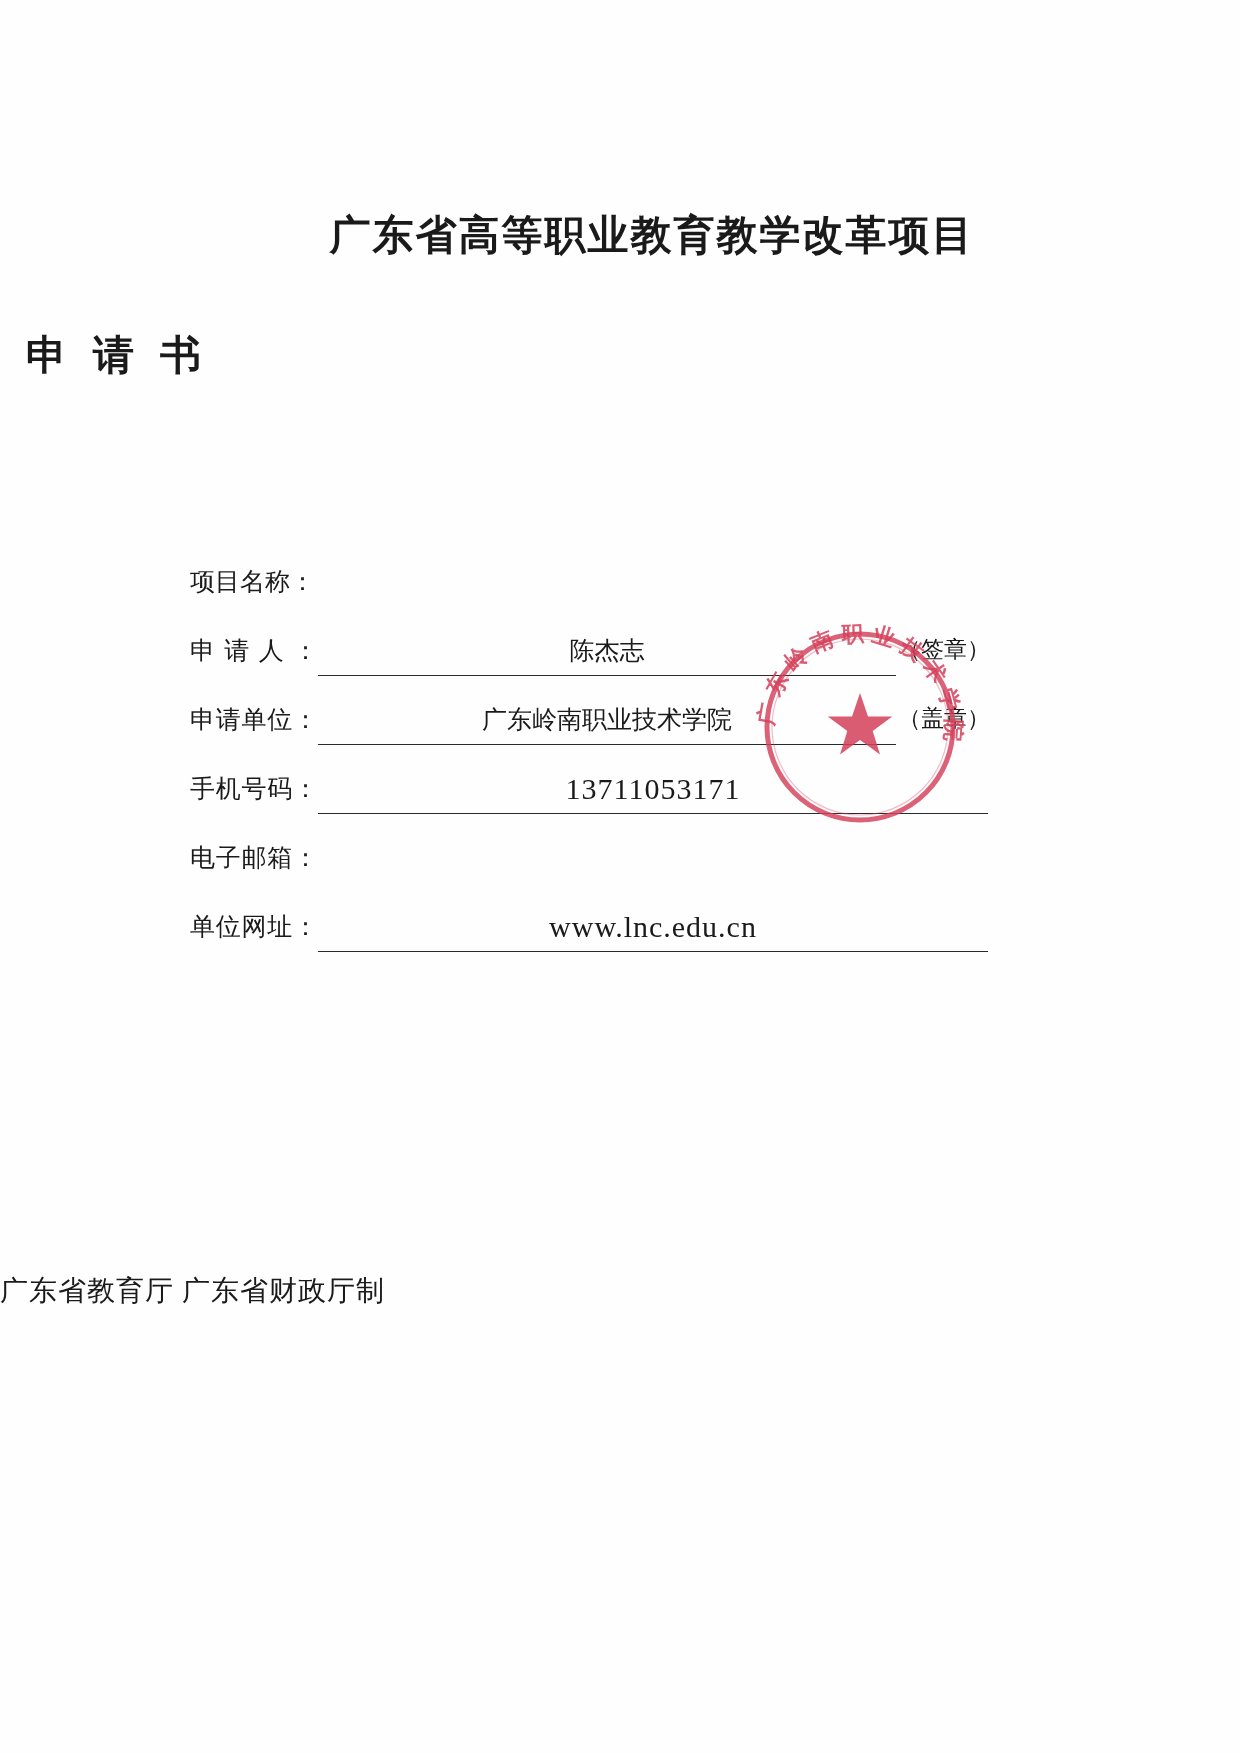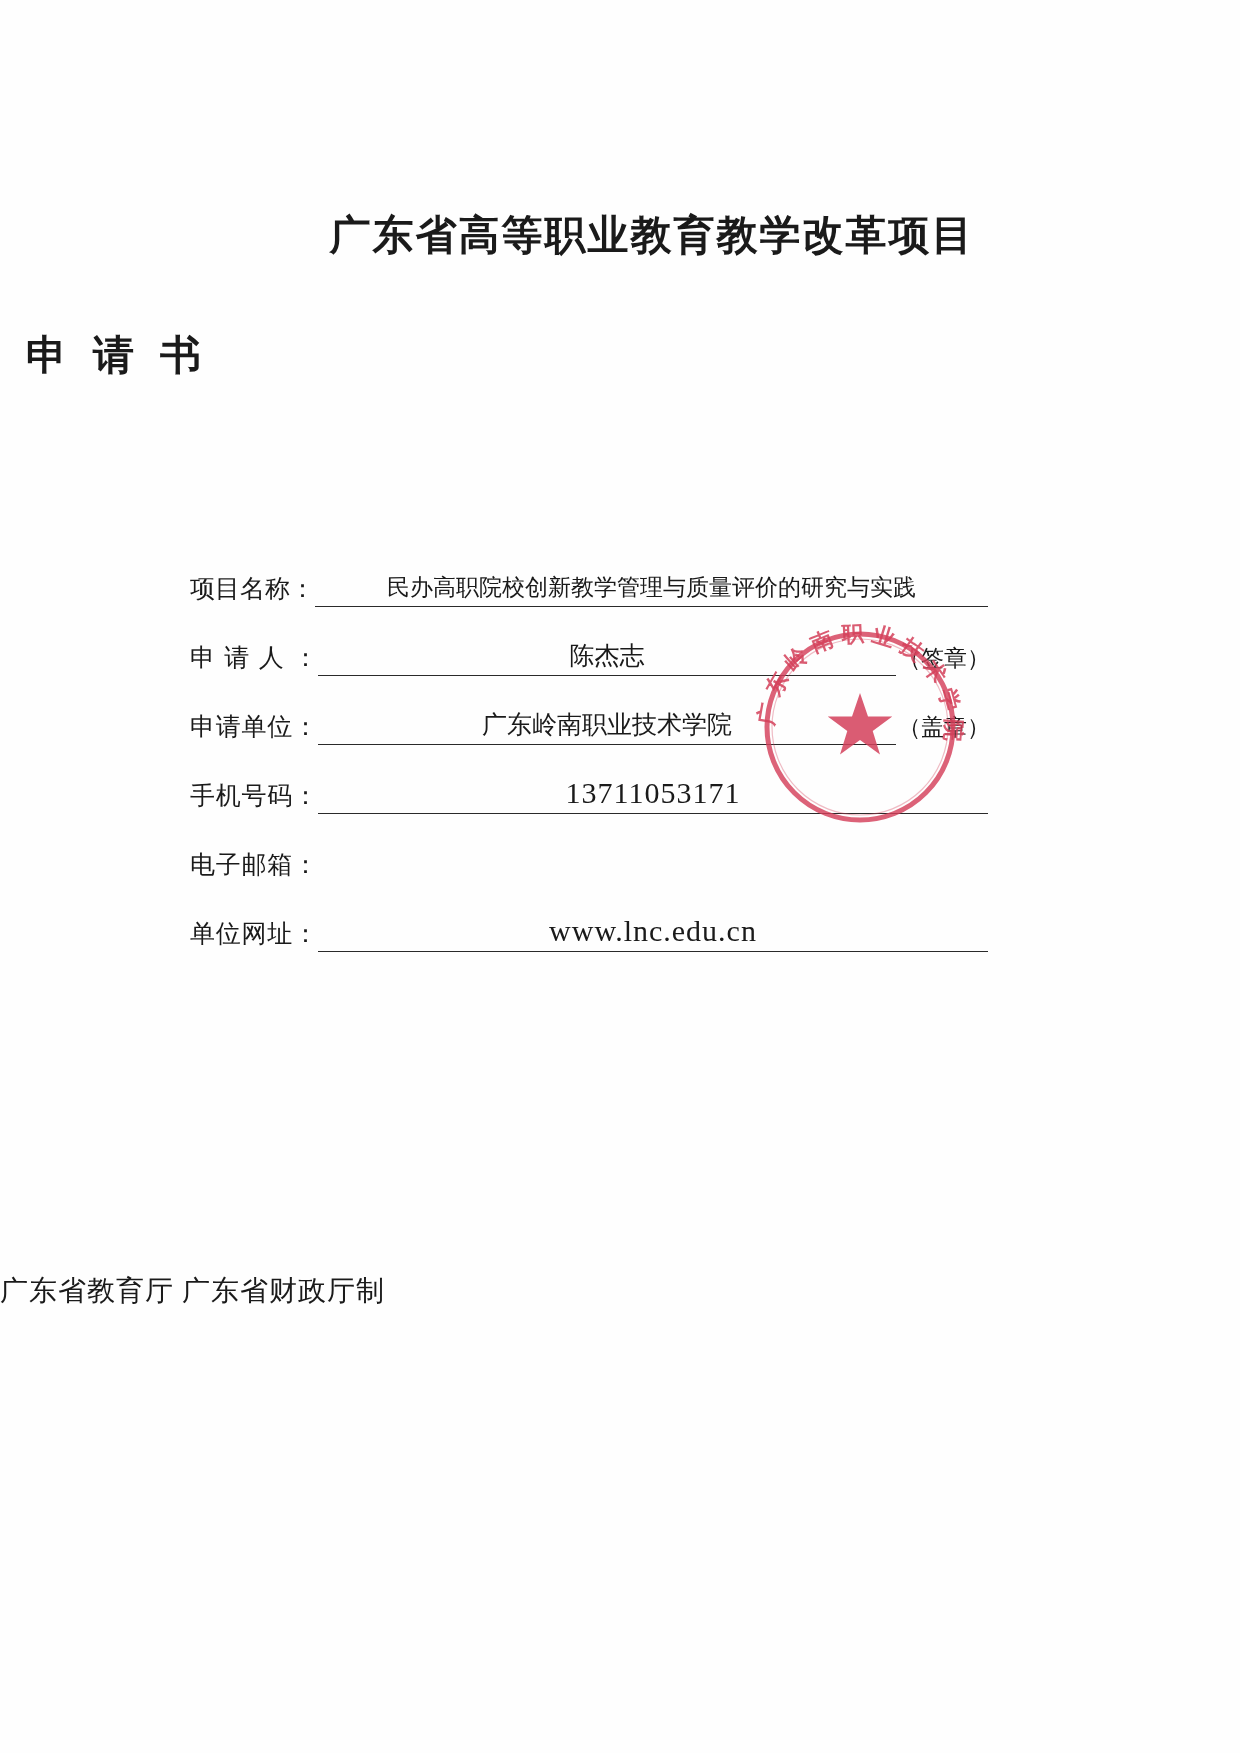--- a/index.html
+++ b/index.html
@@ -50,37 +50,35 @@
 
   
   .form {
     position: absolute;
     top: 565px;
     left: 190px;
     width: 800px;
   }
   .form-row {
     display: flex;
-    align-items: flex-end;
     margin-bottom: 27px;
     height: 42px;
   }
   .form-label {
     font-size: 25px;
     white-space: nowrap;
     padding-bottom: 2px;
     letter-spacing: 0px;
     flex: 0 0 auto;
   }
   .label-wide {
     display: inline-block;
     width: 128px;
     text-align: justify;
     text-align-last: justify;
-    margin-top: 31px;
   }
   .form-value {
     flex: 1 1 auto;
     border-bottom: 1.6px solid #2a2a2a;
     text-align: center;
     font-size: 25px;
     padding-bottom: 3px;
     white-space: nowrap;
     overflow: hidden;
   }
@@ -126,21 +124,20 @@
 
 <div class="page">
 
   <div class="title-main">广东省高等职业教育教学改革项目</div>
   <div class="title-sub">申请书</div>
 
   <div class="form">
 
     <div class="form-row">
       <span class="form-label">项目名称：</span>
-      <span class="form-value compact">民办高职院校创新教学管理与质量评价的研究与实践</span>
       <span class="form-suffix"></span>
     </div>
 
     <div class="form-row">
       <span class="form-label"><span class="label-wide">申请人：</span></span>
       <span class="form-value">陈杰志</span>
       <span class="form-suffix">（签章）</span>
     </div>
 
     <div class="form-row">

